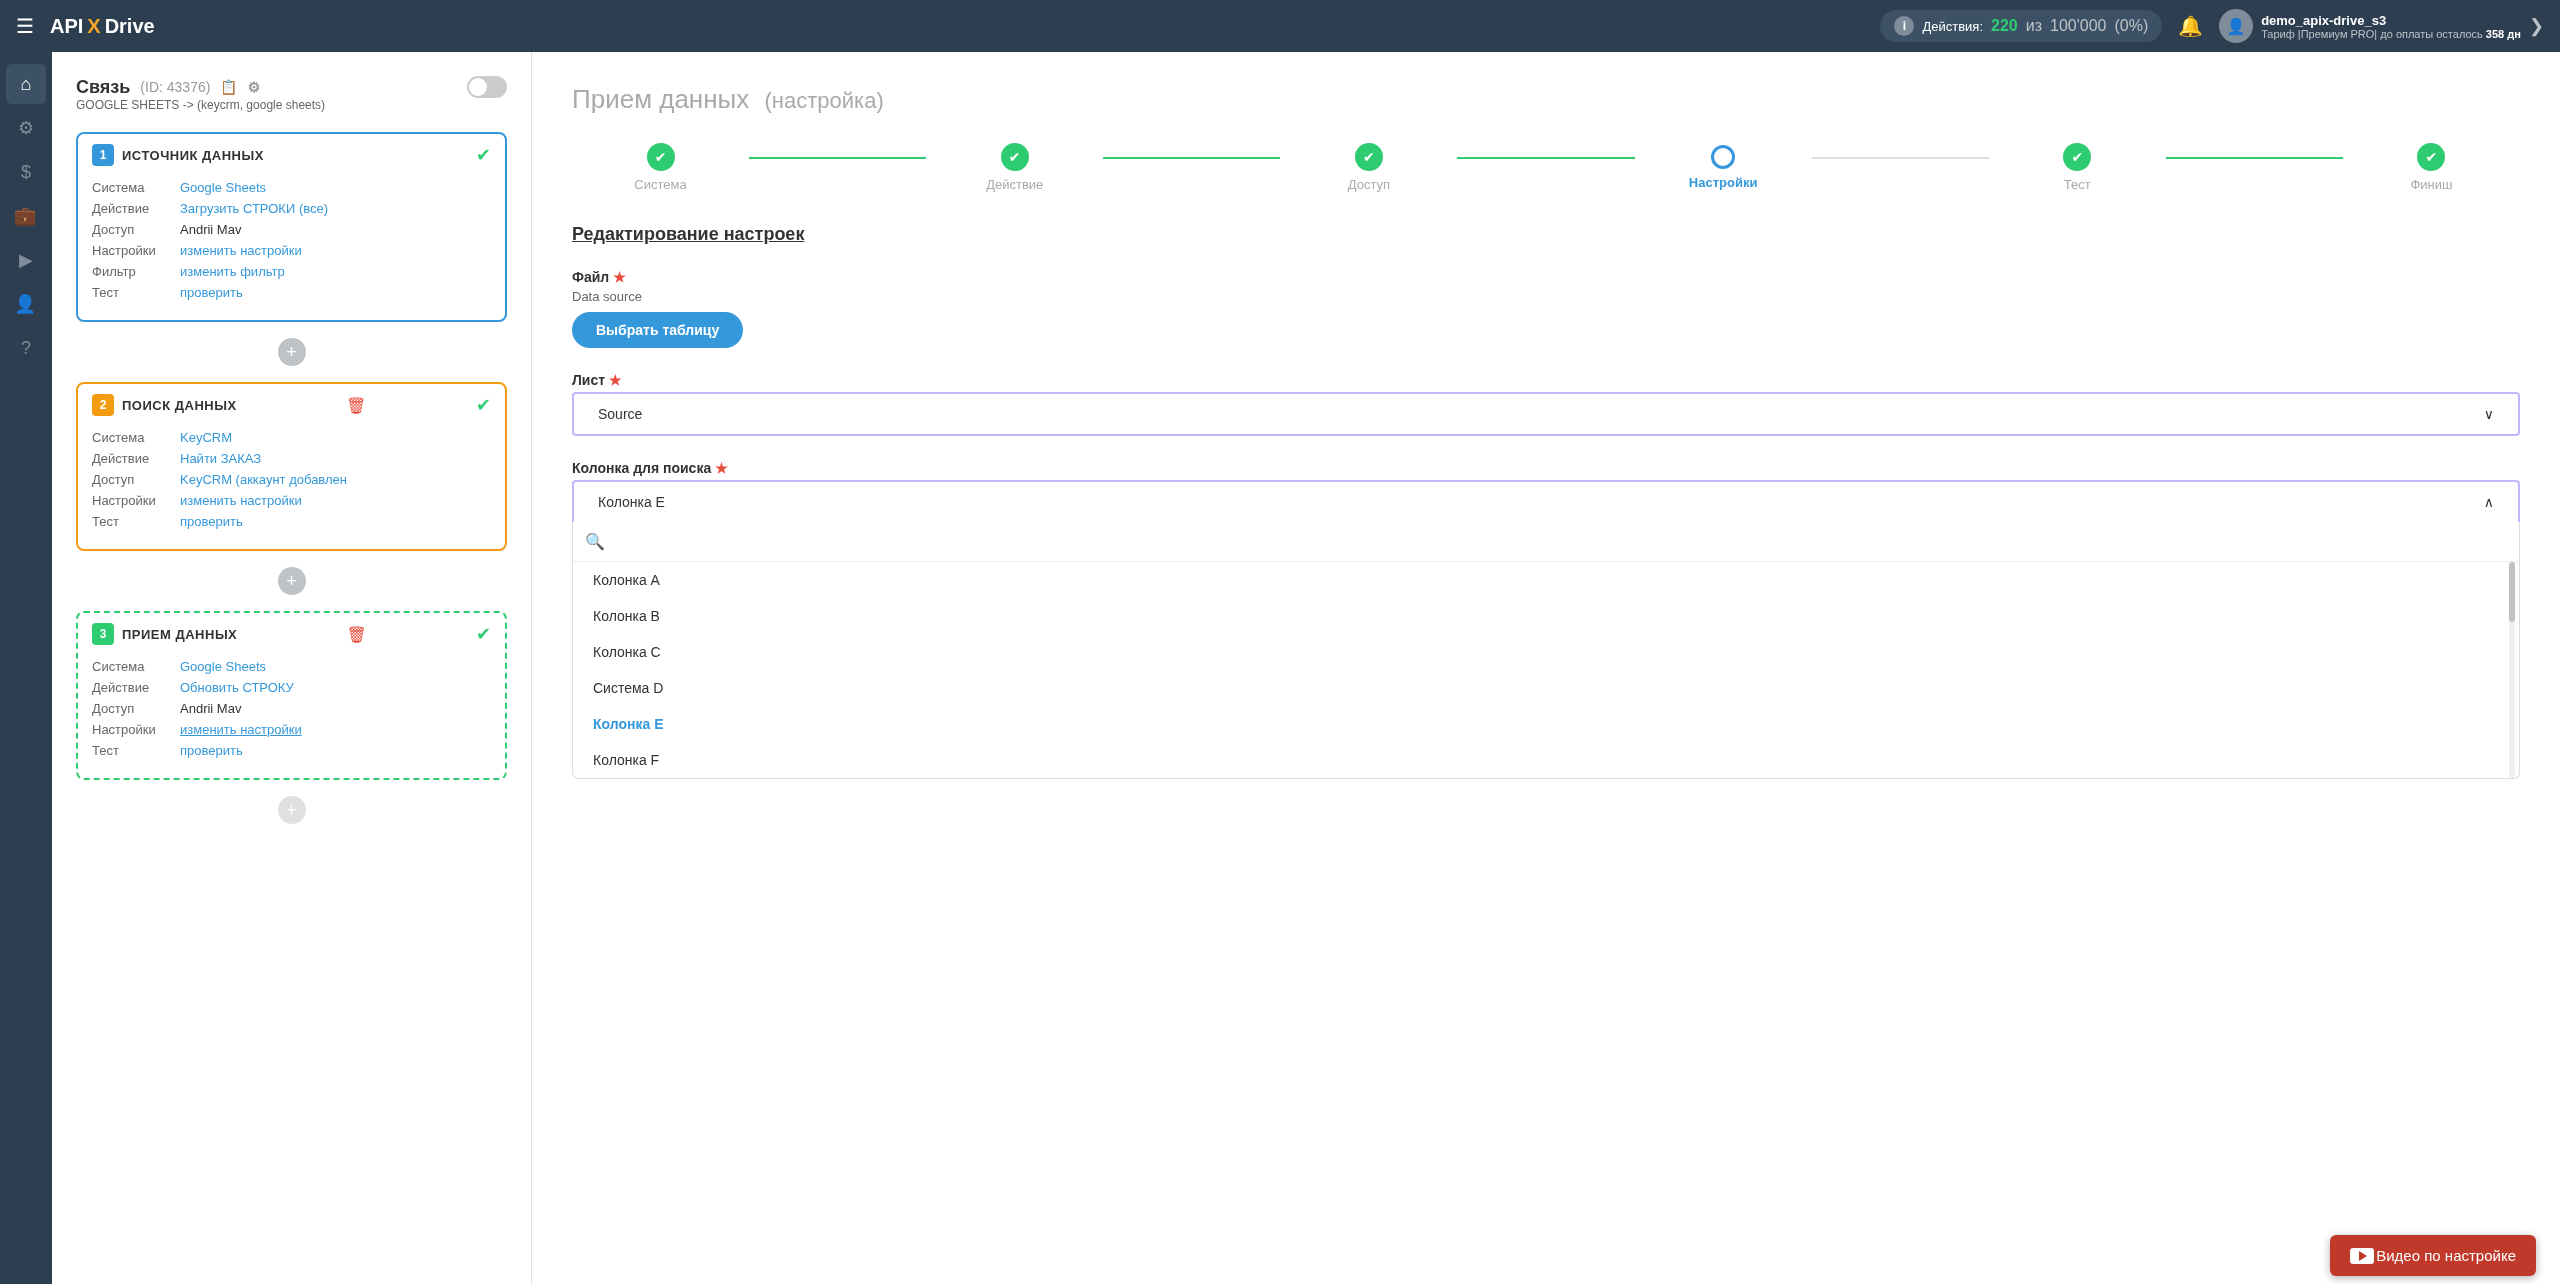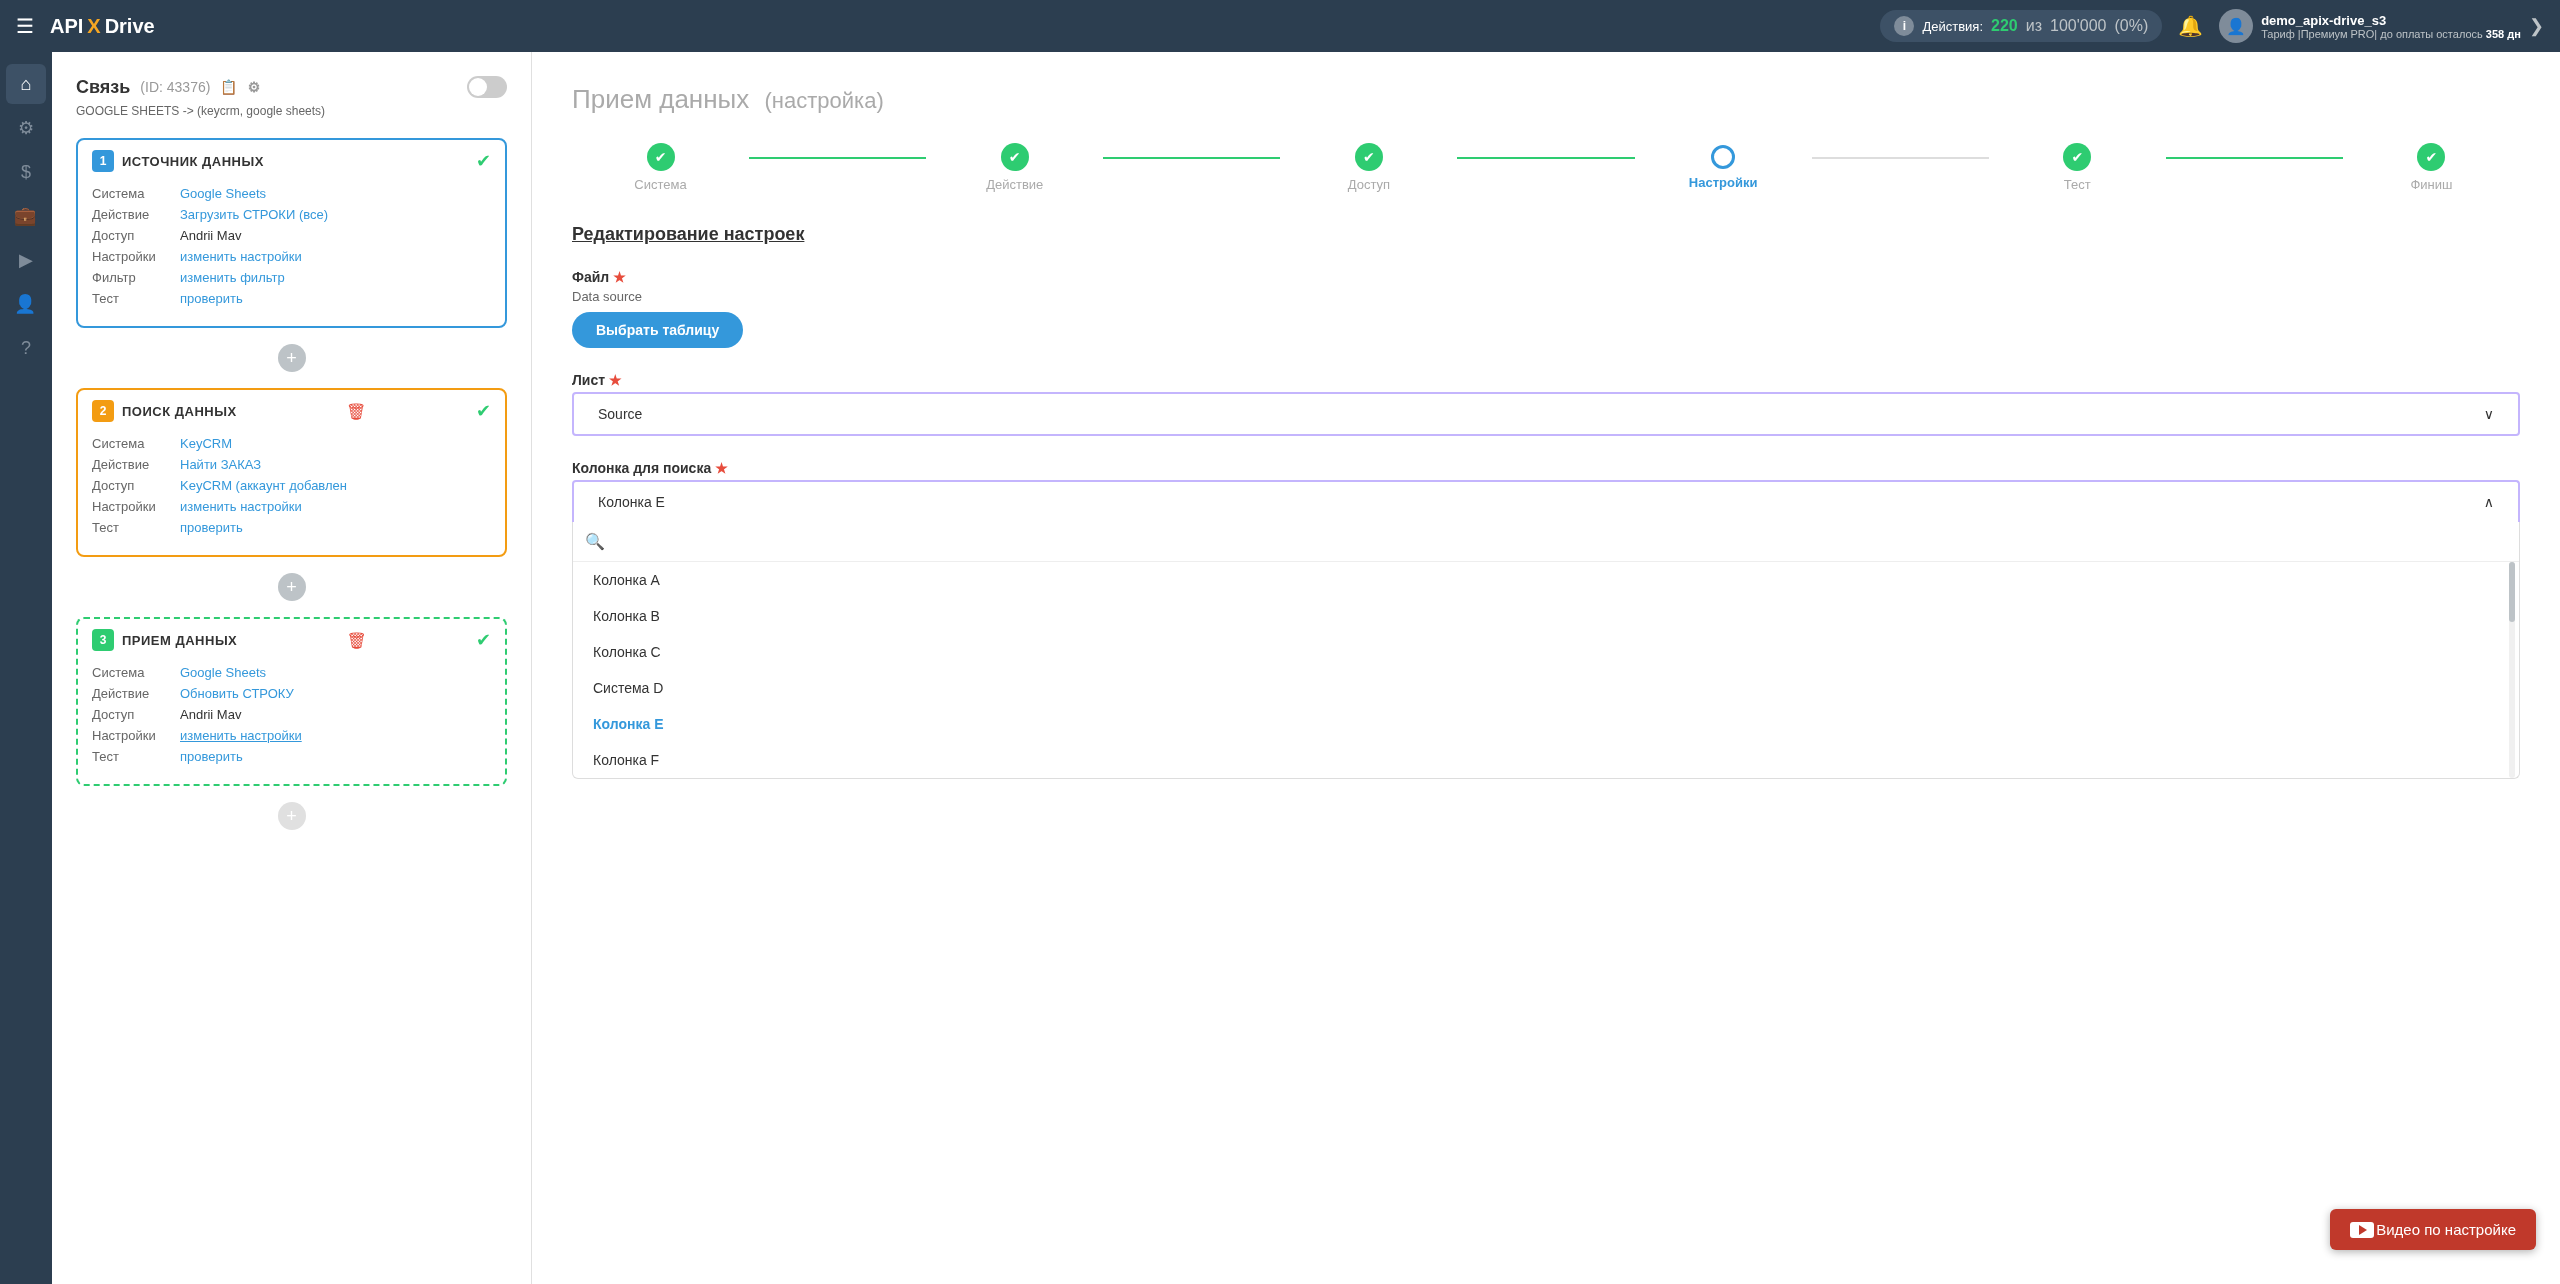--- a/index.html
+++ b/index.html
@@ -106,21 +106,21 @@
       overflow-y: auto;
       border-right: 1px solid #e0e0e0;
     }
     .connection-title {
       font-size: 18px;
       font-weight: bold;
       color: #333;
       display: flex;
       align-items: center;
       gap: 10px;
-      margin-bottom: 6px;
+      margin-bottom: 0;
     }
     .connection-subtitle {
       font-size: 12px;
       color: #666;
       margin-bottom: 20px;
     }
     .toggle-switch {
       width: 40px; height: 22px;
       background: #ccc; border-radius: 11px;
       position: relative; cursor: pointer;
@@ -344,21 +344,21 @@
       background: #f0f0f0; border-radius: 3px;
     }
     .scrollbar-thumb {
       position: absolute; right: 0; top: 0; width: 6px; height: 60px;
       background: #bdc3c7; border-radius: 3px;
     }
 
     
     .video-btn {
       position: fixed;
-      bottom: 34px;
+      bottom: 8px;
       right: 24px;
       background: #c0392b;
       color: white;
       border: none;
       border-radius: 6px;
       padding: 12px 20px;
       font-size: 15px;
       cursor: pointer;
       display: flex;
       align-items: center;

